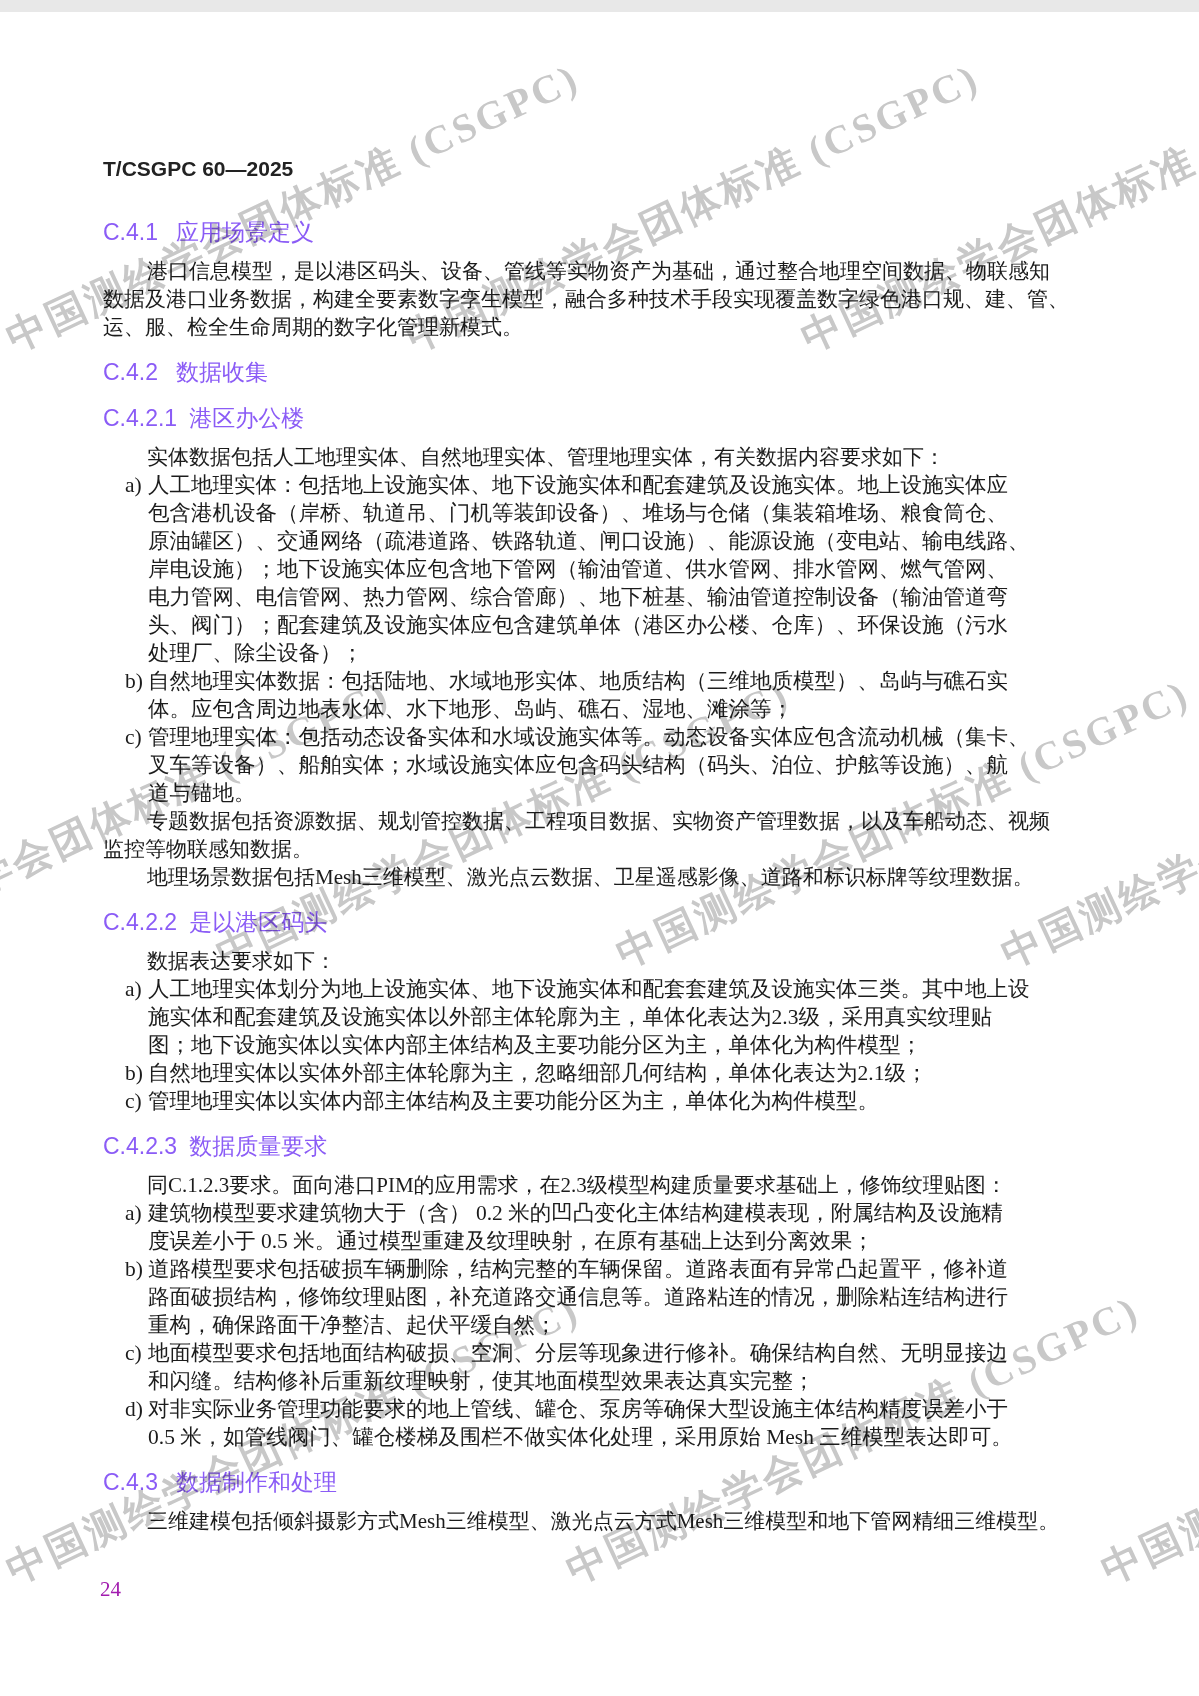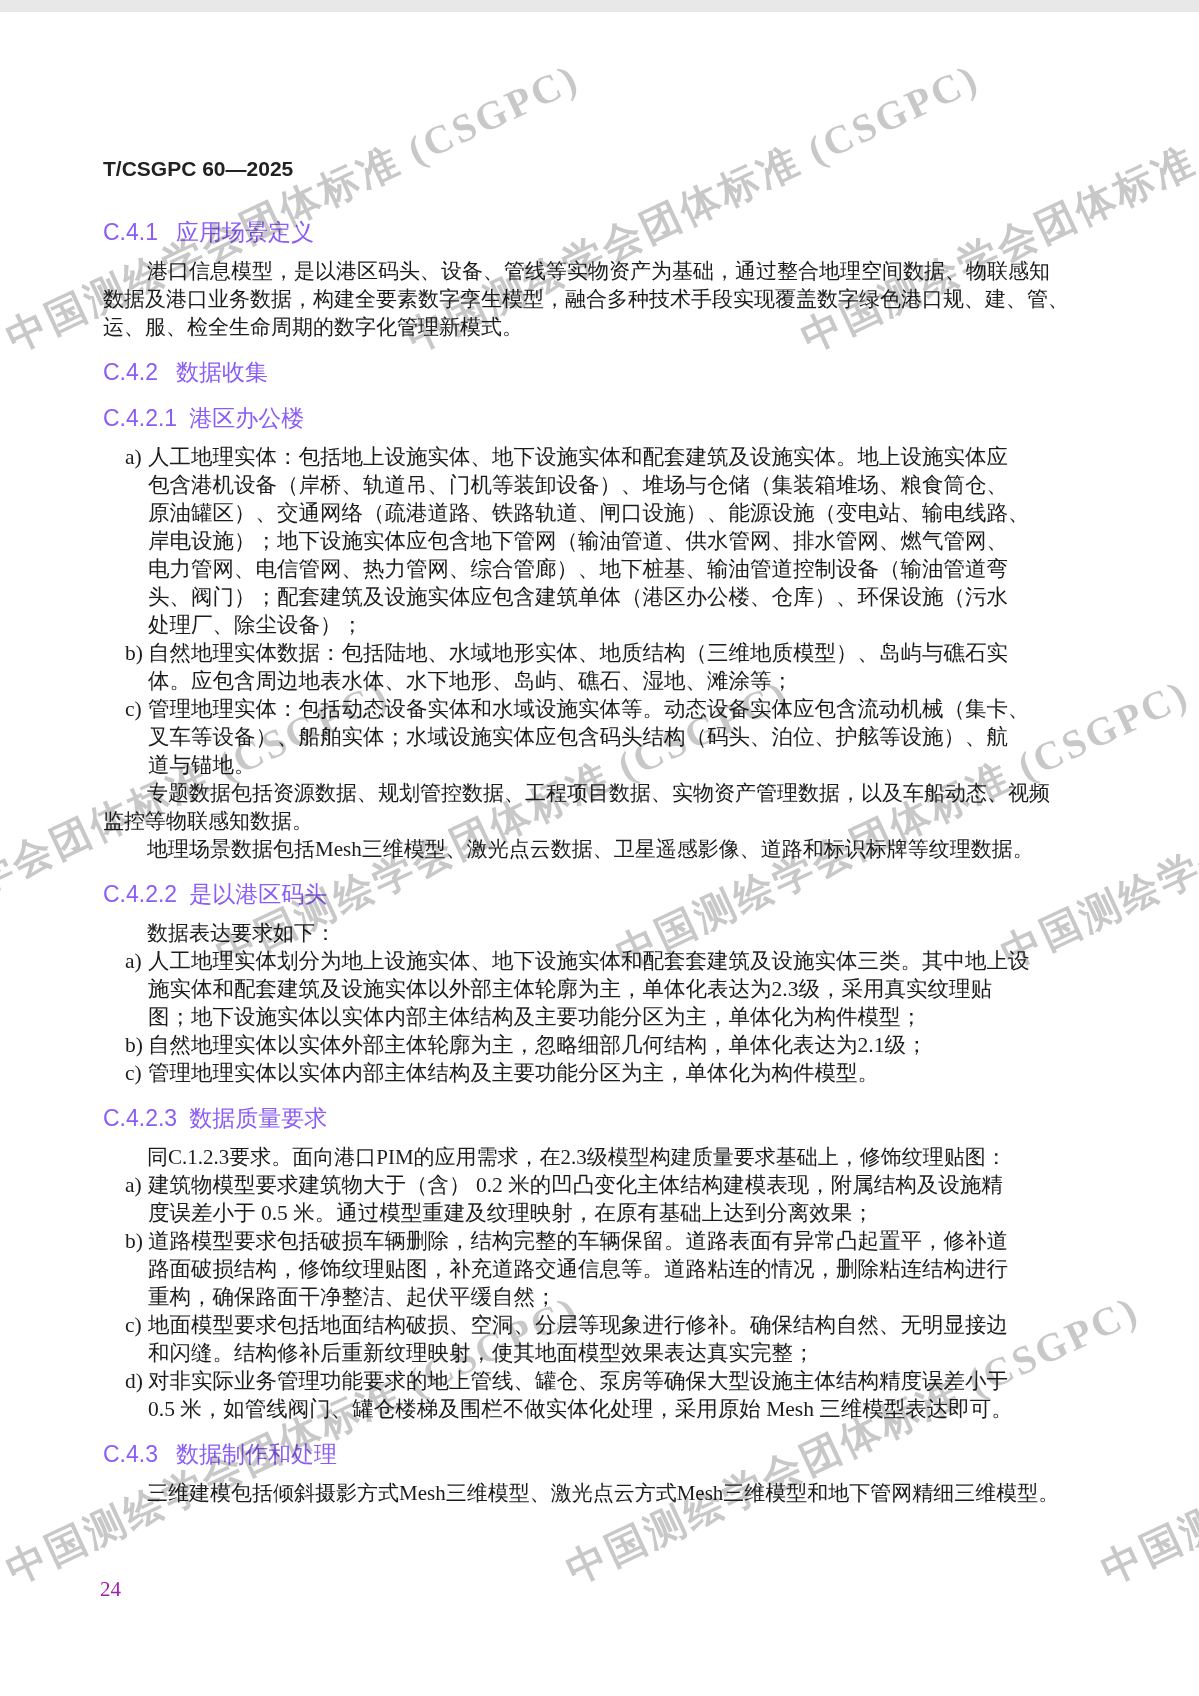--- a/index.html
+++ b/index.html
@@ -94,20 +94,21 @@
 <div class="page">
   <div class="content">
     <div class="doc-header">T/CSGPC 60—2025</div>
     <div id="sections">
         <div class="hd l2"><span class="num">C.4.1</span><span class="ttl">应用场景定义</span></div>
         <p class="para ind">港口信息模型，是以港区码头、设备、管线等实物资产为基础，通过整合地理空间数据、物联感知
 数据及港口业务数据，构建全要素数字孪生模型，融合多种技术手段实现覆盖数字绿色港口规、建、管、
 运、服、检全生命周期的数字化管理新模式。</p>
         <div class="hd l2"><span class="num">C.4.2</span><span class="ttl">数据收集</span></div>
         <div class="hd l3"><span class="num">C.4.2.1</span><span class="ttl">港区办公楼</span></div>
+        <p class="para ind">实体数据包括人工地理实体、自然地理实体、管理地理实体，有关数据内容要求如下：</p>
         <div class="list">
           <div class="li">
             <div class="mk">a)</div>
             <div class="tx">人工地理实体：包括地上设施实体、地下设施实体和配套建筑及设施实体。地上设施实体应
 包含港机设备（岸桥、轨道吊、门机等装卸设备）、堆场与仓储（集装箱堆场、粮食筒仓、
 原油罐区）、交通网络（疏港道路、铁路轨道、闸口设施）、能源设施（变电站、输电线路、
 岸电设施）；地下设施实体应包含地下管网（输油管道、供水管网、排水管网、燃气管网、
 电力管网、电信管网、热力管网、综合管廊）、地下桩基、输油管道控制设备（输油管道弯
 头、阀门）；配套建筑及设施实体应包含建筑单体（港区办公楼、仓库）、环保设施（污水
 处理厂、除尘设备）；</div>

